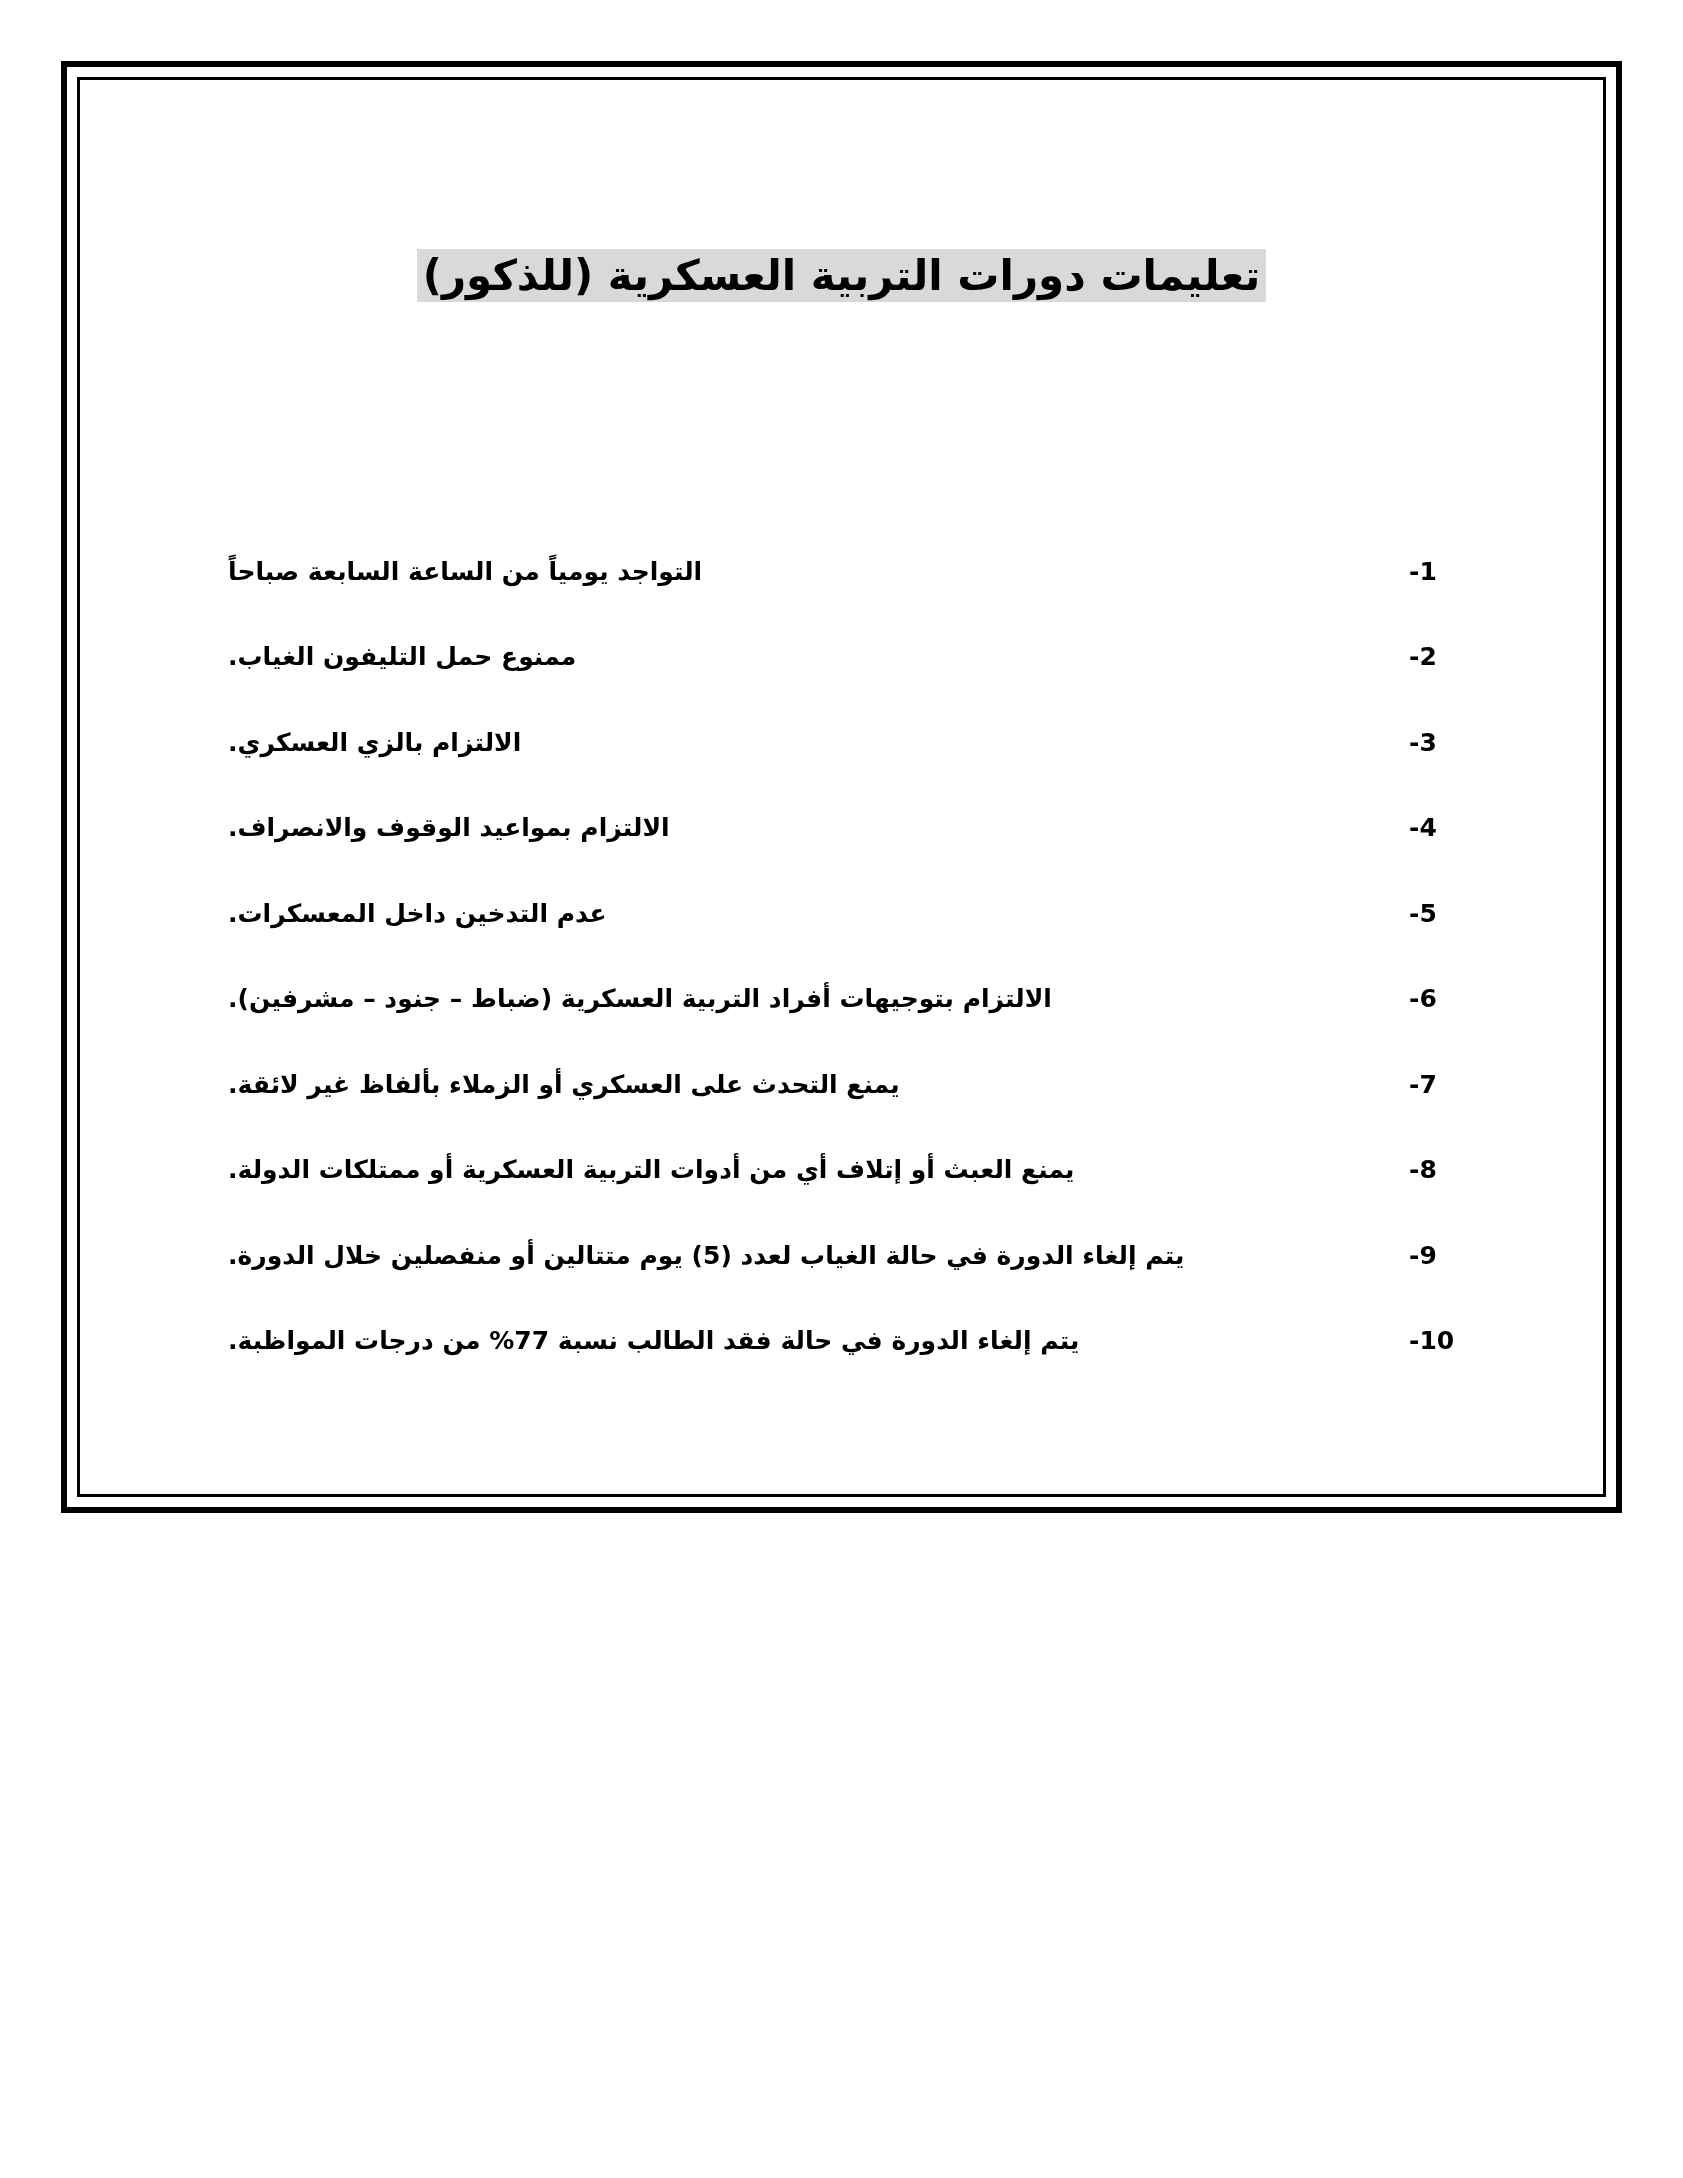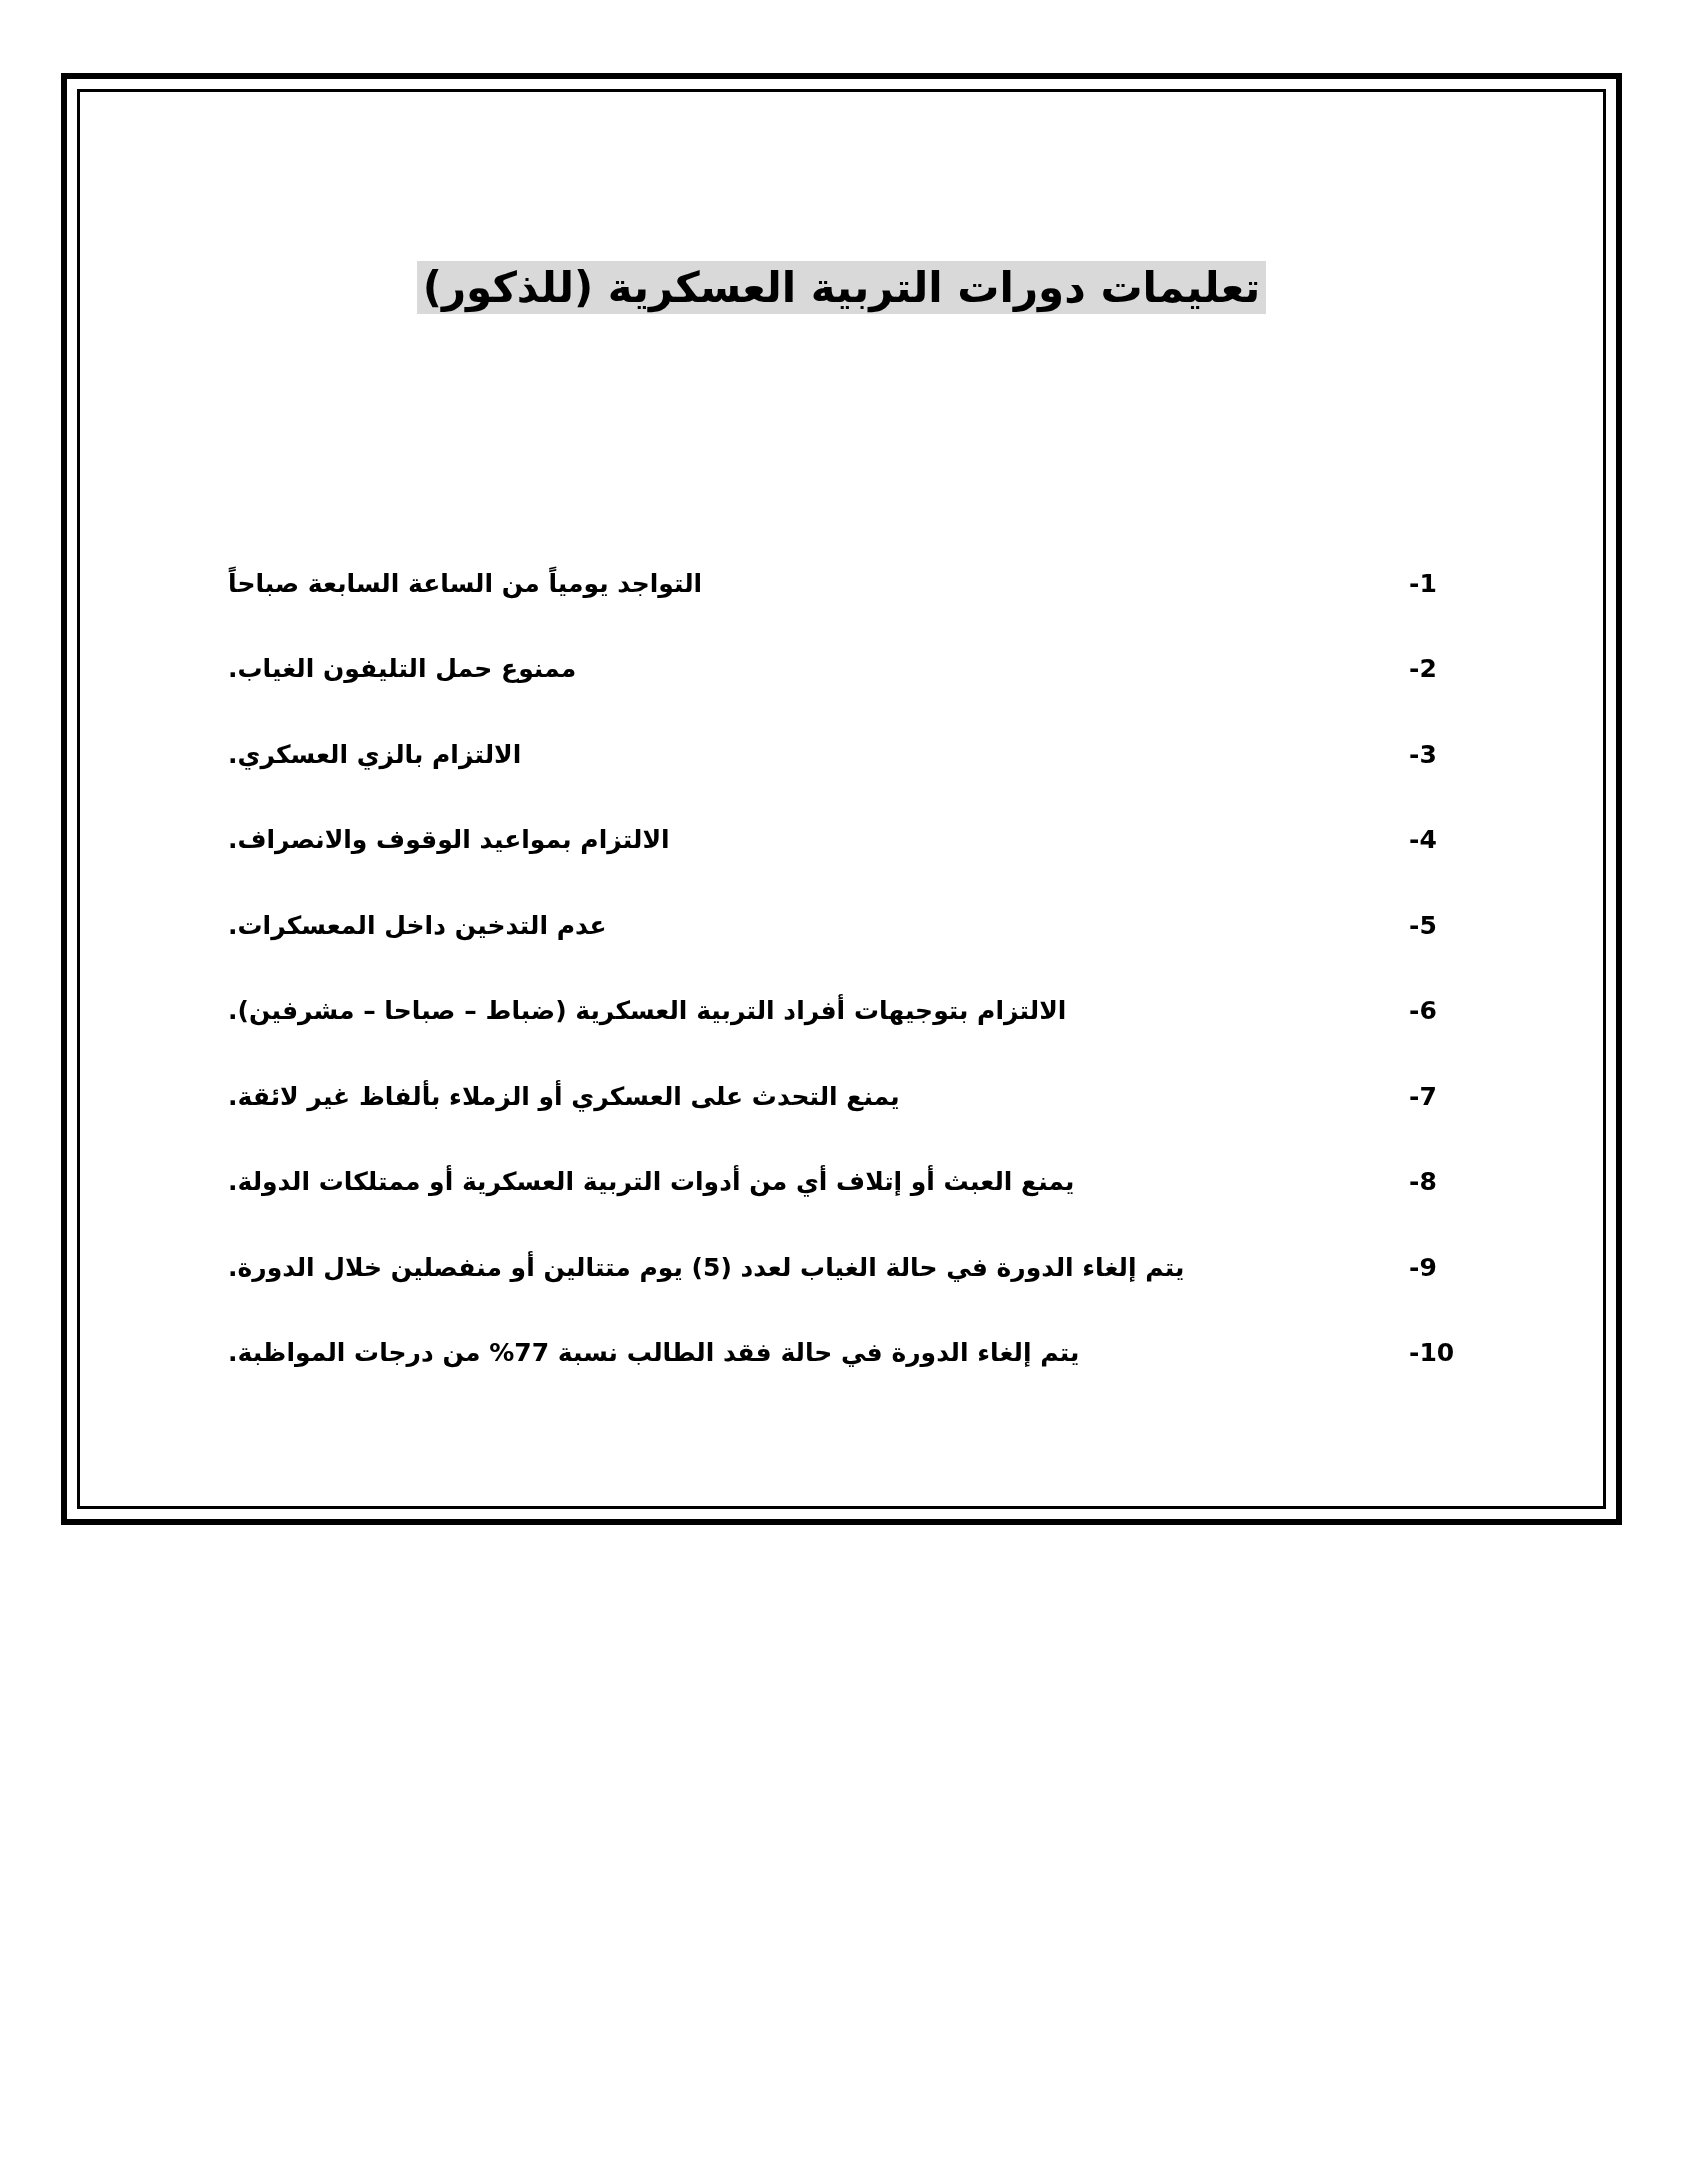--- a/index.html
+++ b/index.html
@@ -8,21 +8,20 @@
     background: #ffffff;
   }
   .page {
     width: 1683px;
     height: 1574px;
     position: relative;
     background: #ffffff;
     box-sizing: border-box;
     font-family: "DejaVu Sans", "Liberation Sans", sans-serif;
     overflow: hidden;
-    margin-top: 12px;
   }
   
   .frame-outer {
     position: absolute;
     left: 61px;
     top: 61px;
     right: 61px;
     bottom: 61px;
     border: 6px solid #000000;
     box-sizing: border-box;
@@ -121,21 +120,21 @@
       <li>
         <span class="num">4-</span>
         <span class="txt">الالتزام بمواعيد الوقوف والانصراف.</span>
       </li>
       <li>
         <span class="num">5-</span>
         <span class="txt">عدم التدخين داخل المعسكرات.</span>
       </li>
       <li>
         <span class="num">6-</span>
-        <span class="txt">الالتزام بتوجيهات أفراد التربية العسكرية (ضباط – صباحا – مشرفين).</span>
+        <span class="txt">الالتزام بتوجيهات أفراد التربية العسكرية (ضباط – جنود – مشرفين).</span>
       </li>
       <li>
         <span class="num">7-</span>
         <span class="txt">يمنع التحدث على العسكري أو الزملاء بألفاظ غير لائقة.</span>
       </li>
       <li>
         <span class="num">8-</span>
         <span class="txt">يمنع العبث أو إتلاف أي من أدوات التربية العسكرية أو ممتلكات الدولة.</span>
       </li>
       <li>

